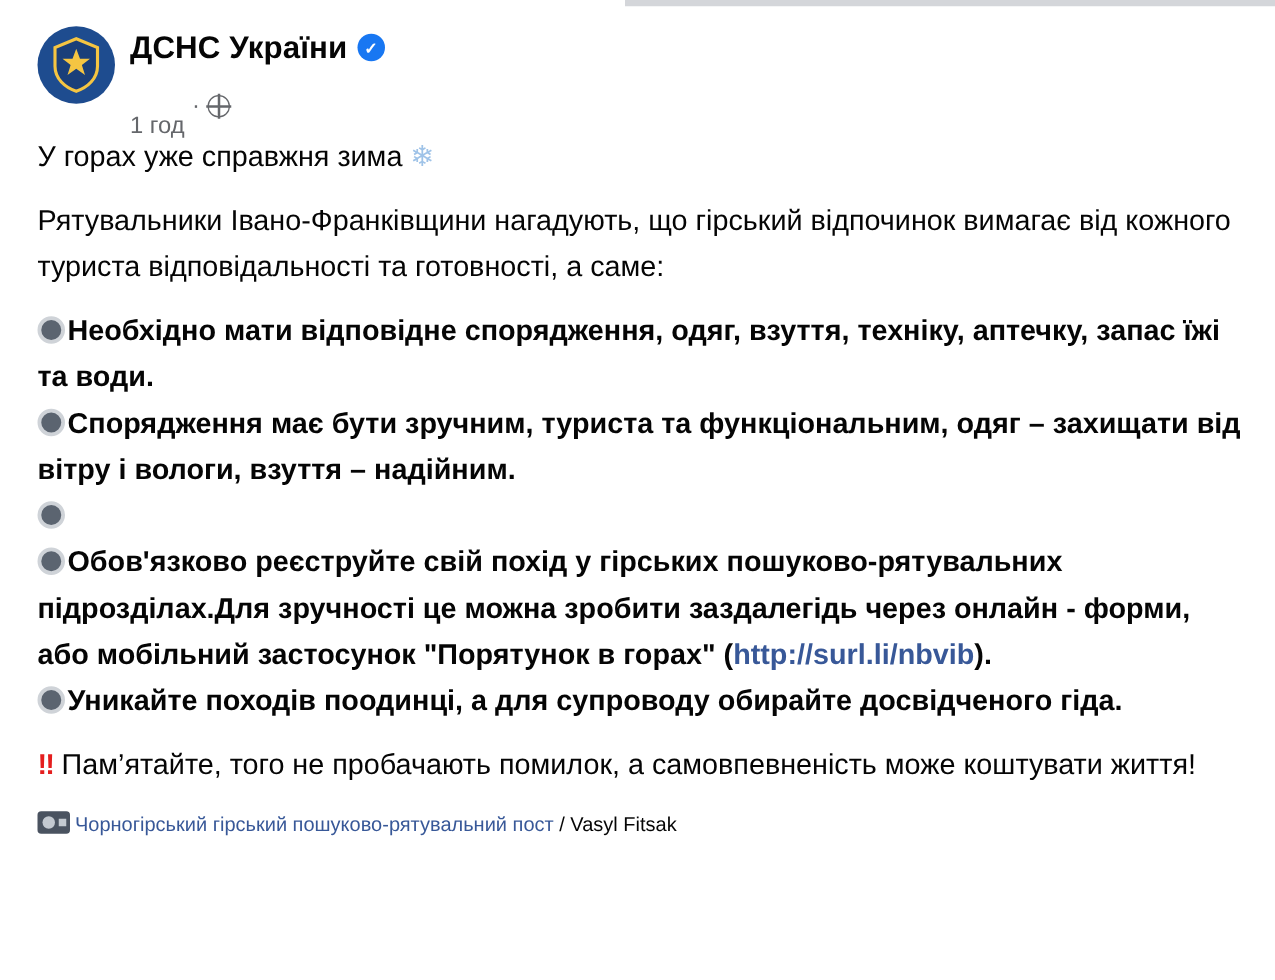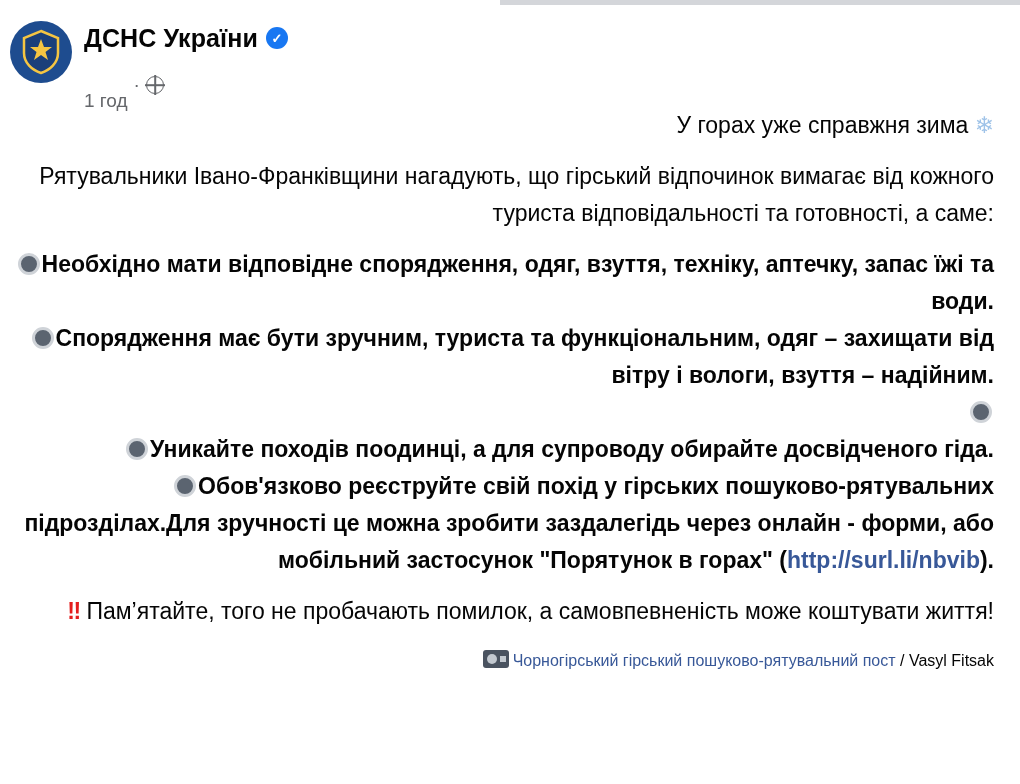--- a/index.html
+++ b/index.html
@@ -29,22 +29,21 @@
     top: 0;
     width: 520px;
     height: 5px;
     background: #d4d6da;
   }
   .post {
     position: absolute;
     top: 7px;
     left: 0;
     width: 1020px;
-    padding: 14px 26px 0 10px;
-    text-align: right;
+    padding: 14px 26px 0 30px;
   }
   .post-header {
     display: flex;
     align-items: flex-start;
     gap: 12px;
     height: 76px;
   }
   .avatar {
     width: 62px;
     height: 62px;
@@ -254,22 +253,22 @@
   <div class="post-body">
 
     <p class="para"><span>У горах уже справжня зима </span><span class="snow">❄</span></p>
 
     <p class="para">Рятувальники Івано-Франківщини нагадують, що гірський відпочинок вимагає від кожного туриста відповідальності та готовності, а саме:</p>
 
     <div class="bullet-list">
       <p class="bullet-item"><span class="bullet-dot"></span><span>Необхідно мати відповідне спорядження, одяг, взуття, техніку, аптечку, запас їжі та води.</span></p>
       <p class="bullet-item"><span class="bullet-dot"></span><span>Спорядження має бути зручним, туриста та функціональним, одяг – захищати від вітру і вологи, взуття – надійним.</span></p>
       <p class="bullet-item"><span class="bullet-dot"></span></p>
+      <p class="bullet-item"><span class="bullet-dot"></span><span>Обов'язково реєструйте свій похід у гірських пошуково-рятувальних підрозділах.Для зручності це можна зробити заздалегідь через онлайн - форми, або мобільний застосунок "Порятунок в горах" (</span><a class="link" href="#">http://surl.li/nbvib</a><span>).</span></p>
       <p class="bullet-item"><span class="bullet-dot"></span><span>Уникайте походів поодинці, а для супроводу обирайте досвідченого гіда.</span></p>
-      <p class="bullet-item"><span class="bullet-dot"></span><span>Обов'язково реєструйте свій похід у гірських пошуково-рятувальних підрозділах.Для зручності це можна зробити заздалегідь через онлайн - форми, або мобільний застосунок "Порятунок в горах" (</span><a class="link" href="#">http://surl.li/nbvib</a><span>).</span></p>
     </div>
 
     <p class="para"><span class="warn">‼</span> <span>Пам’ятайте, того не пробачають помилок, а самовпевненість може коштувати життя!</span></p>
 
     <div class="footer-line">
       <span class="cam-icon"></span><a class="footer-link" href="#">Чорногірський гірський пошуково-рятувальний пост</a><span class="footer-sep"> / </span><span class="footer-author">Vasyl Fitsak</span>
     </div>
 
   </div>
 </div>

